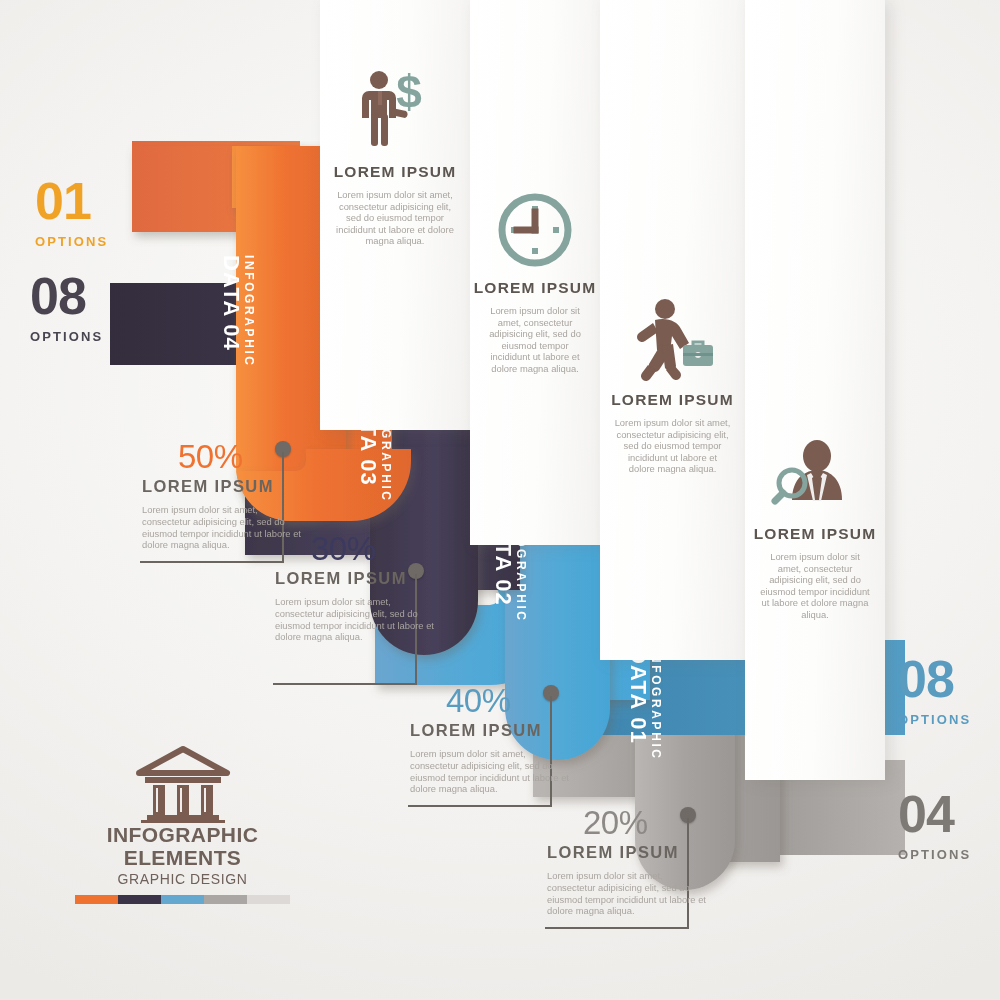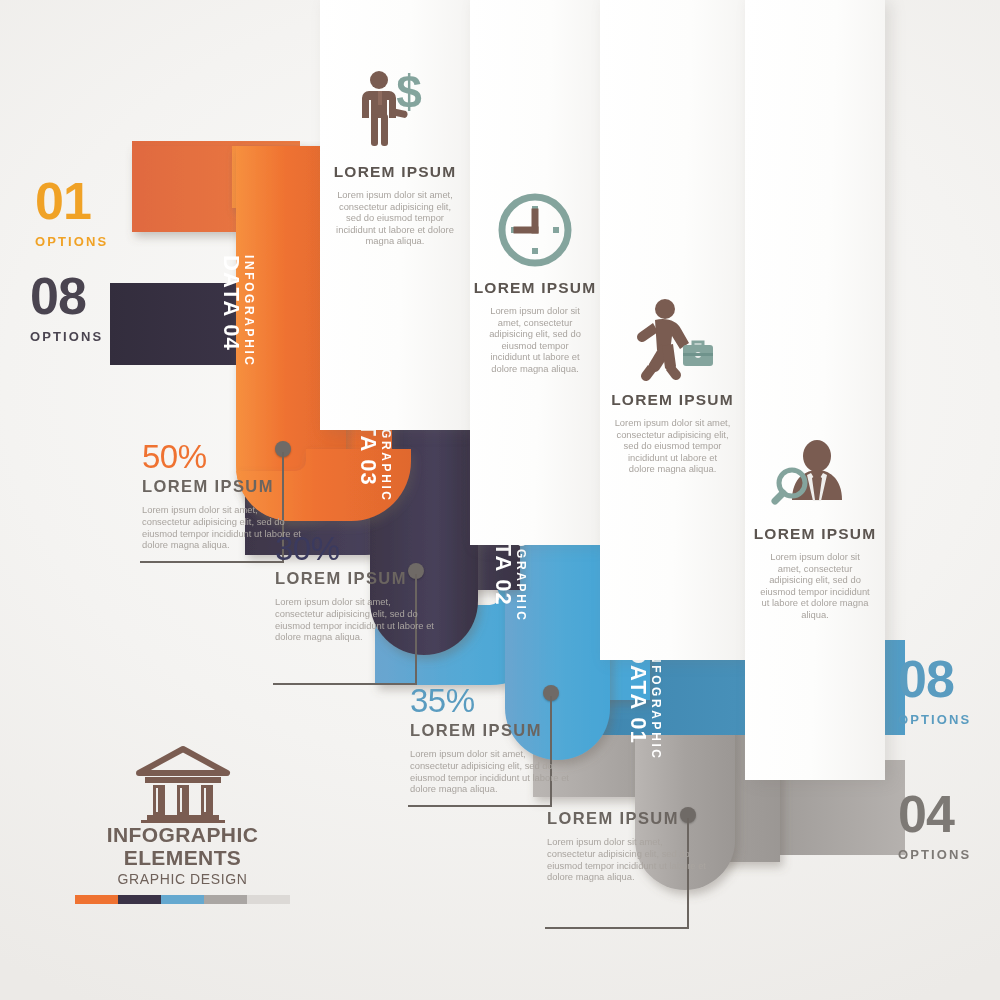--- a/index.html
+++ b/index.html
@@ -35,21 +35,21 @@
     padding:0 14px;text-align:center;
   }
 
   
   .optblock{position:absolute;text-align:left;}
   .optnum{font-size:52px;font-weight:700;line-height:42px;letter-spacing:-1px;}
   .optlbl{font-size:13px;font-weight:700;letter-spacing:2.1px;margin-top:12px;}
 
   
   .callout{position:absolute;}
-  .pct{font-size:33px;font-weight:400;line-height:34px;letter-spacing:-.5px;}
+  .pct{font-size:33px;font-weight:400;line-height:34px;letter-spacing:-.5px;margin-left:36px;}
   .ctitle{font-size:16.5px;font-weight:700;letter-spacing:1.4px;color:#6b6560;margin-top:3px;}
   .cbody{font-size:9.4px;line-height:11.8px;color:#a9a49f;margin-top:8px;width:160px;}
 
   
   .leader-v{position:absolute;width:2px;background:#6b6560;}
   .leader-h{position:absolute;height:2px;background:#6b6560;}
   .leader-dot{position:absolute;width:16px;height:16px;border-radius:50%;
     background:#6f6a66;box-shadow:0 1px 2px rgba(0,0,0,.25);}
 
   
@@ -376,29 +376,30 @@
   <div class="callout" style="left:275px;top:532px;">
     <div class="pct" style="color:#3b3a5e;">30%</div>
     <div class="ctitle">LOREM IPSUM</div>
     <div class="cbody">Lorem ipsum dolor sit amet, consectetur adipisicing elit, sed do eiusmod tempor incididunt ut labore et dolore magna aliqua.</div>
   </div>
 
   <div class="leader-dot" style="left:543px;top:685px;"></div>
   <div class="leader-v" style="left:550px;top:696px;height:111px;"></div>
   <div class="leader-h" style="left:408px;top:805px;width:144px;"></div>
   <div class="callout" style="left:410px;top:684px;">
-    <div class="pct" style="color:#5a9cc0;">35%</div>
+    <div class="pct" style="color:#5a9cc0;">40%</div>
     <div class="ctitle">LOREM IPSUM</div>
     <div class="cbody">Lorem ipsum dolor sit amet, consectetur adipisicing elit, sed do eiusmod tempor incididunt ut labore et dolore magna aliqua.</div>
   </div>
 
   <div class="leader-dot" style="left:680px;top:807px;"></div>
   <div class="leader-v" style="left:687px;top:818px;height:111px;"></div>
   <div class="leader-h" style="left:545px;top:927px;width:144px;"></div>
   <div class="callout" style="left:547px;top:806px;">
+    <div class="pct" style="color:#8d8986;">20%</div>
     <div class="ctitle">LOREM IPSUM</div>
     <div class="cbody">Lorem ipsum dolor sit amet, consectetur adipisicing elit, sed do eiusmod tempor incididunt ut labore et dolore magna aliqua.</div>
   </div>
 
   <div id="logo">
     <div style="display:flex;justify-content:center;">
       <svg width="96" height="78" viewBox="0 0 96 78">
         <g fill="#7a5c51">
           <path d="M48 4 L92 28 H4 Z" fill="none" stroke="#7a5c51" stroke-width="6" stroke-linejoin="round"></path>
           <rect x="10" y="32" width="76" height="6"></rect>

